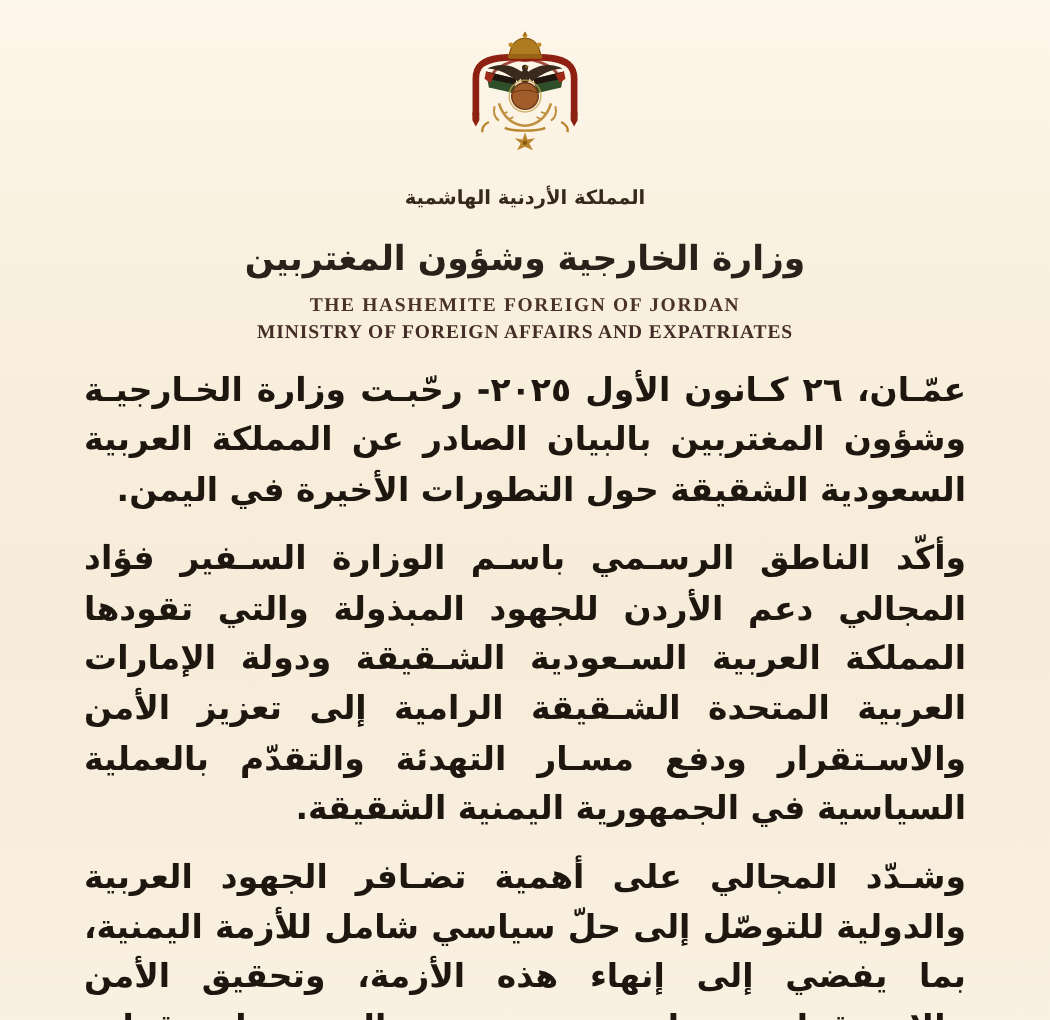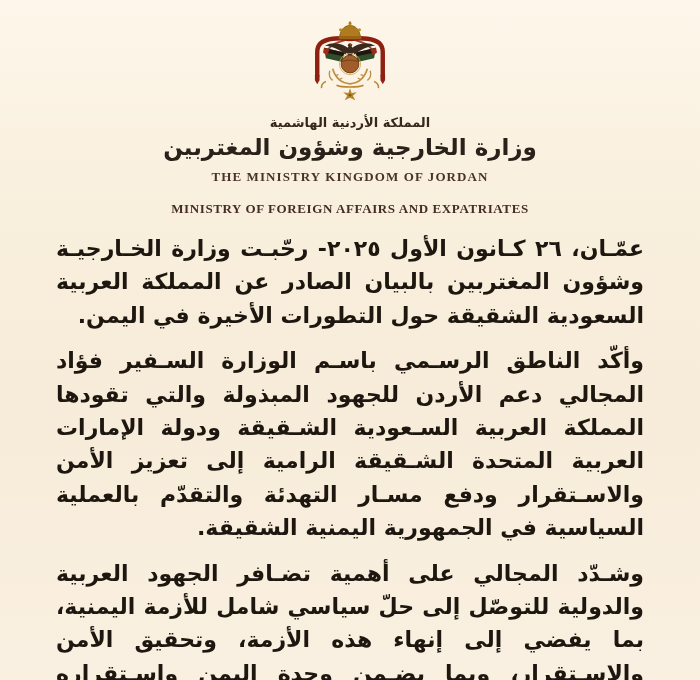--- a/index.html
+++ b/index.html
@@ -7,35 +7,35 @@
     position:relative;
     width:700px;height:680px;
     background:linear-gradient(180deg,#fdf6ea 0%, #f9efdd 30%, #f7ecd9 60%, #faf0e1 100%);
     overflow:hidden;
     font-family:"DejaVu Sans", sans-serif;
   }
   header{ text-align:center; padding-top:20px; }
   .crest{ display:block; margin:0 auto; width:106px; height:90px; }
   .kingdom-ar{
     font-size:13px; font-weight:bold; color:#35281c;
-    direction:rtl; margin-top:5px; letter-spacing:0px;
+    direction:rtl; margin-top:15px; letter-spacing:0px;
   }
   .ministry-ar{
     font-size:23px; font-weight:bold; color:#29211a;
-    direction:rtl; margin-top:2px; line-height:30px;text-align:center;
+    direction:rtl; margin-top:18px; line-height:30px;text-align:center;
   }
   .kingdom-en{
     font-family:"Liberation Serif", serif;
     font-size:13px; font-weight:600; color:#4a322a;
     letter-spacing:1.1px; margin-top:7px;
   }
   .ministry-en{
     font-family:"Liberation Serif", serif;
     font-size:13px; font-weight:bold; color:#442d26;
-    letter-spacing:0.6px; margin-top:16px;
+    letter-spacing:0.6px; margin-top:2px;
   }
   main{
     direction:rtl;
     margin:15px 44px 0 44px;
     color:#1d1710;
   }
   main p{
     margin:12px; padding:0;
     font-size:22px; font-weight:bold;
     line-height:33.4px;
@@ -110,21 +110,21 @@
       </g>
 
       <g fill="#b8862e">
         <path d="M55,70 L56.7,75 L62,74.2 L58,77.8 L60.5,82.5 L55,80 L49.5,82.5 L52,77.8 L48,74.2 L53.3,75 Z"></path>
         <circle cx="55" cy="77.3" r="1.5" fill="#8a5a10"></circle>
       </g>
     </svg>
 
     <div class="kingdom-ar">المملكة الأردنية الهاشمية</div>
     <div class="ministry-ar">وزارة الخارجية وشؤون المغتربين</div>
-    <div class="kingdom-en">THE MINISTRY KINGDOM OF JORDAN</div>
+    <div class="kingdom-en">THE HASHEMITE FOREIGN OF JORDAN</div>
     <div class="ministry-en">MINISTRY OF FOREIGN AFFAIRS AND EXPATRIATES</div>
   </header>
 
   <main>
     <p>عمّـان، ٢٦ كـانون الأول ٢٠٢٥- رحّبـت وزارة الخـارجيـة وشؤون المغتربين بالبيان الصادر عن المملكة العربية السعودية الشقيقة حول التطورات الأخيرة في اليمن.</p>
     <p>وأكّد الناطق الرسـمي باسـم الوزارة السـفير فؤاد المجالي دعم الأردن للجهود المبذولة والتي تقودها المملكة العربية السـعودية الشـقيقة ودولة الإمارات العربية المتحدة الشـقيقة الرامية إلى تعزيز الأمن والاسـتقرار ودفع مسـار التهدئة والتقدّم بالعملية السياسية في الجمهورية اليمنية الشقيقة.</p>
     <p>وشـدّد المجالي على أهمية تضـافر الجهود العربية والدولية للتوصّل إلى حلّ سياسي شامل للأزمة اليمنية، بما يفضي إلى إنهاء هذه الأزمة، وتحقيق الأمن والاسـتقرار، وبما يضـمن وحدة اليمن واسـتقراره وسـلامة أراضـيه، ويرفع المعاناة عن شعبه الشقيق.</p>
   </main>
 </div>
 

